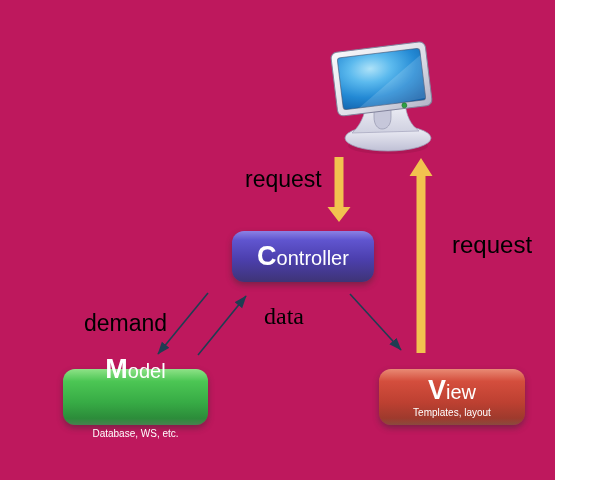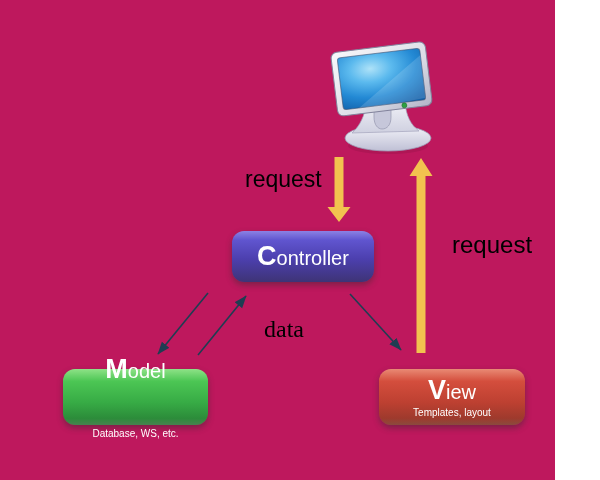--- a/index.html
+++ b/index.html
@@ -32,21 +32,21 @@
   .node-view {
     left:379px; top:369px; width:146px; height:56px;
     background:linear-gradient(180deg,#e98a74 0%,#d44e3d 22%,#bd4031 60%,#9e3a2d 88%,#8a4a3e 100%);
     align-items:center;
   }
 
   .arrow-label { position:absolute; color:#000; white-space:nowrap; }
   .lbl-request  { left:245px; top:166px; font-size:23px; }
   .lbl-response { left:452px; top:231px; font-size:24px; }
   .lbl-demand   { left:84px;  top:310px; font-size:23px; }
-  .lbl-data     { left:264px; top:316px; font-size:24px; font-family:"Liberation Serif", serif; }
+  .lbl-data     { left:264px; top:303px; font-size:24px; font-family:"Liberation Serif", serif; }
 </style>
 </head>
 <body>
 
 <div class="canvas">
 
   <svg class="overlay" viewBox="0 0 600 480">
     <defs>
       <linearGradient id="bezelGrad" x1="0" y1="0" x2="1" y2="1">
         <stop offset="0" stop-color="#f8f8fb"></stop>
@@ -88,20 +88,21 @@
     <path d="M334.5,157 L343.5,157 L343.5,207 L350.5,207 L339,222 L327.5,207 L334.5,207 Z" fill="#f2c24f"></path>
     <path d="M416.5,353 L416.5,176 L409.5,176 L421,158 L432.5,176 L425.5,176 L425.5,353 Z" fill="#f2c24f"></path>
 
     <line x1="208" y1="293" x2="158" y2="354" stroke="#1f3d52" stroke-width="1.6" marker-end="url(#darkHead)"></line>
     <line x1="198" y1="355" x2="246" y2="296" stroke="#1f3d52" stroke-width="1.6" marker-end="url(#darkHead)"></line>
     <line x1="350" y1="294" x2="401" y2="350" stroke="#1f3d52" stroke-width="1.6" marker-end="url(#darkHead)"></line>
   </svg>
 
   <div class="arrow-label lbl-request">request</div>
   <div class="arrow-label lbl-response">request</div>
+  <div class="arrow-label lbl-demand">demand</div>
   <div class="arrow-label lbl-data">data</div>
 
   <div class="node node-controller">
     <div class="title"><span class="initial">C</span><span class="rest">ontroller</span></div>
   </div>
 
   <div class="node node-model">
     <div class="title"><span class="initial">M</span><span class="rest">odel</span></div>
     <div class="subtitle">Database, WS, etc.</div>
   </div>

